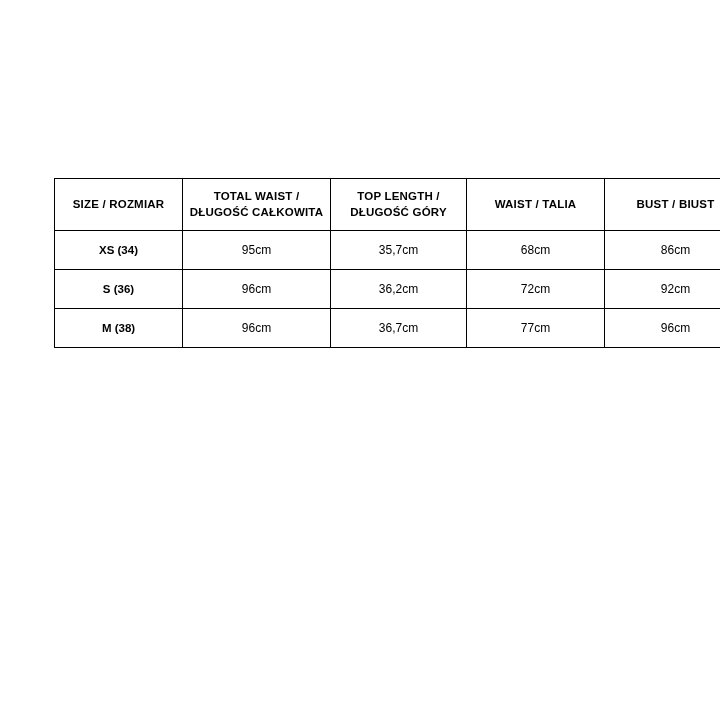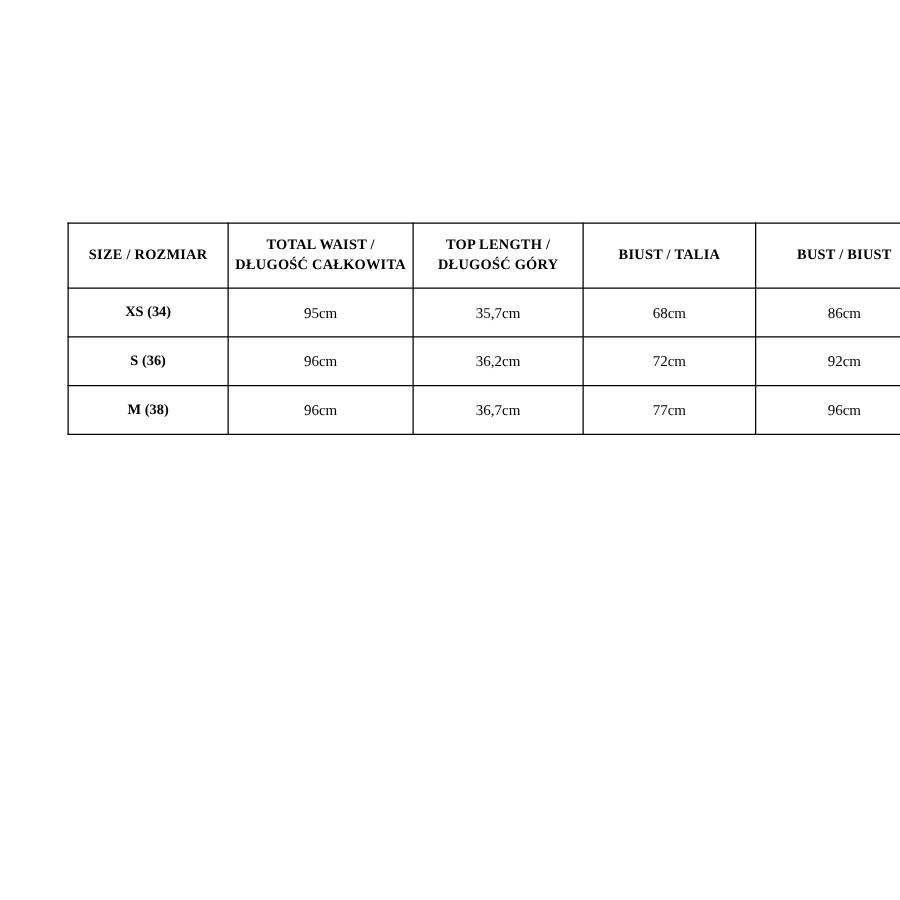--- a/index.html
+++ b/index.html
@@ -13,21 +13,20 @@
     font-family: "Liberation Sans", sans-serif;
     color: #000000;
     display: flex;
     align-items: center;
     justify-content: center;
   }
   .sheet {
     width: 640px;
     height: 720px;
     position: relative;
-    font-family: Liberation Serif, serif;
   }
   .table-wrap {
     position: absolute;
     left: 14px;
     top: 178px;
     width: 692px;
   }
   table.size-table {
     border-collapse: collapse;
     width: 692px;
@@ -84,21 +83,21 @@
           </th>
           <th>
             <span>TOTAL WAIST /</span><br>
             <span>DŁUGOŚĆ CAŁKOWITA</span>
           </th>
           <th>
             <span>TOP LENGTH /</span><br>
             <span>DŁUGOŚĆ GÓRY</span>
           </th>
           <th>
-            <span>BIUST / TALIA</span>
+            <span>WAIST / TALIA</span>
           </th>
           <th>
             <span>BUST / BIUST</span>
           </th>
         </tr>
       </thead>
       <tbody>
         <tr>
           <td class="size-cell">XS (34)</td>
           <td>95cm</td>

